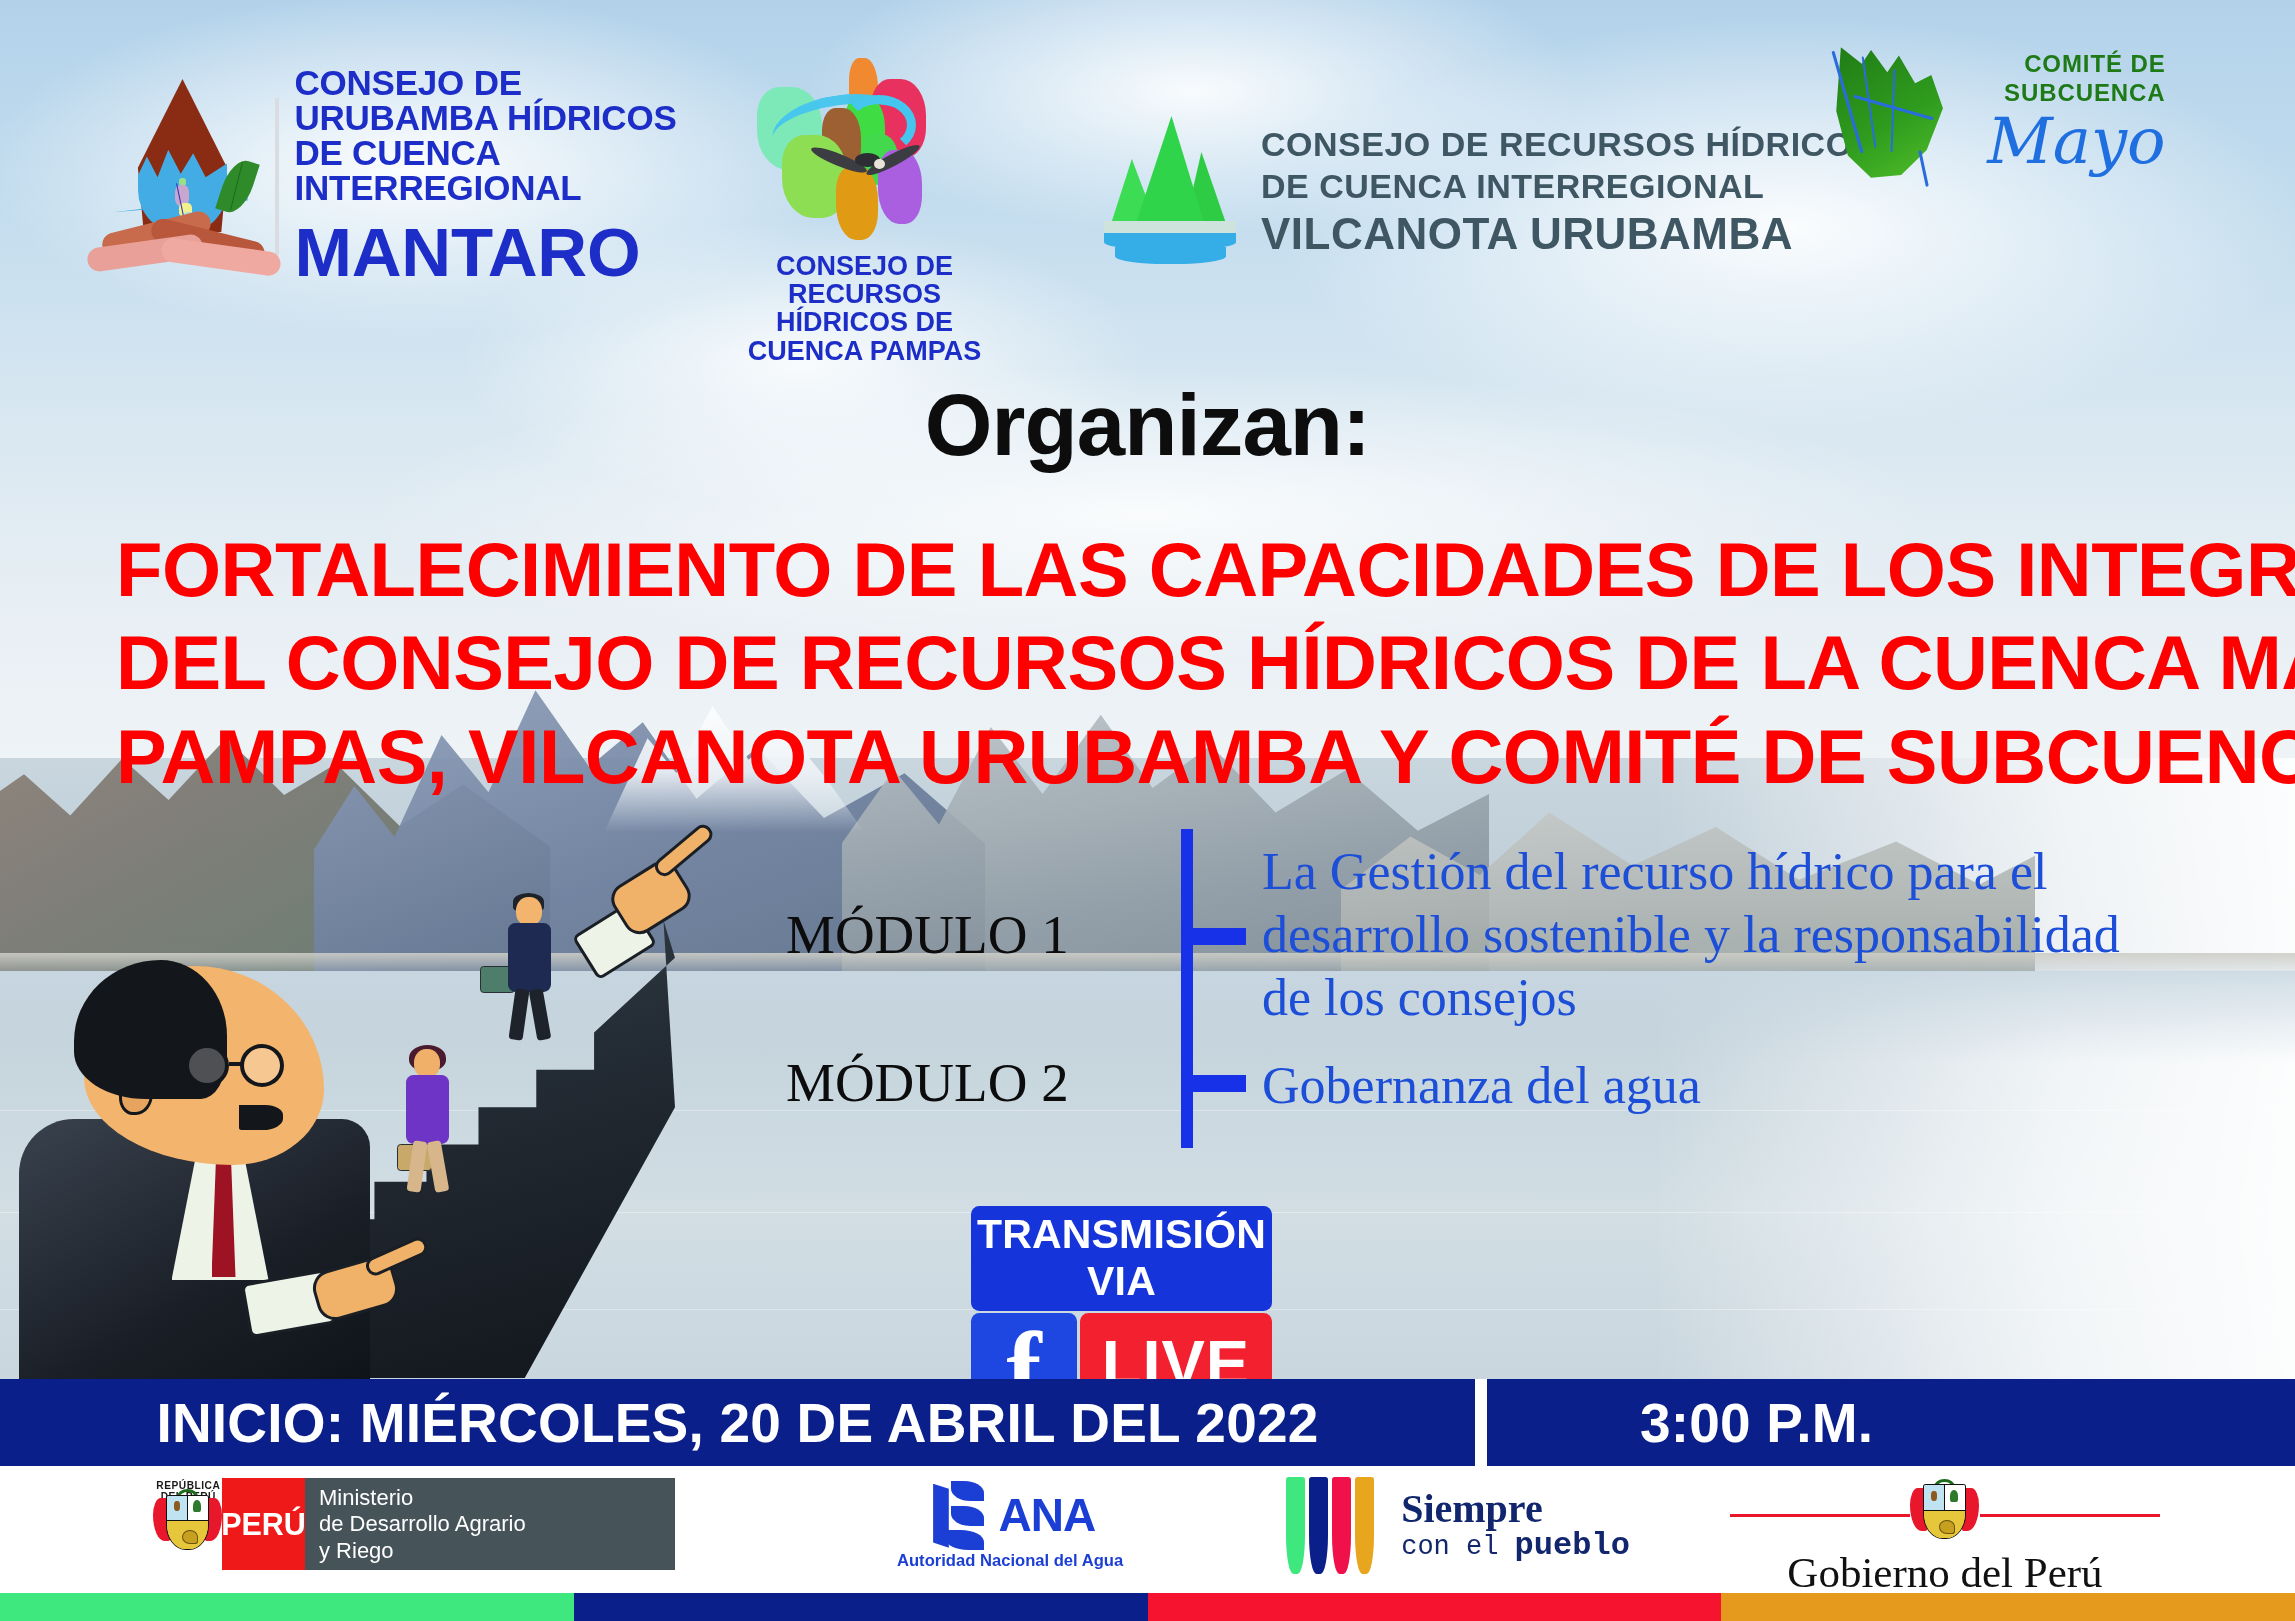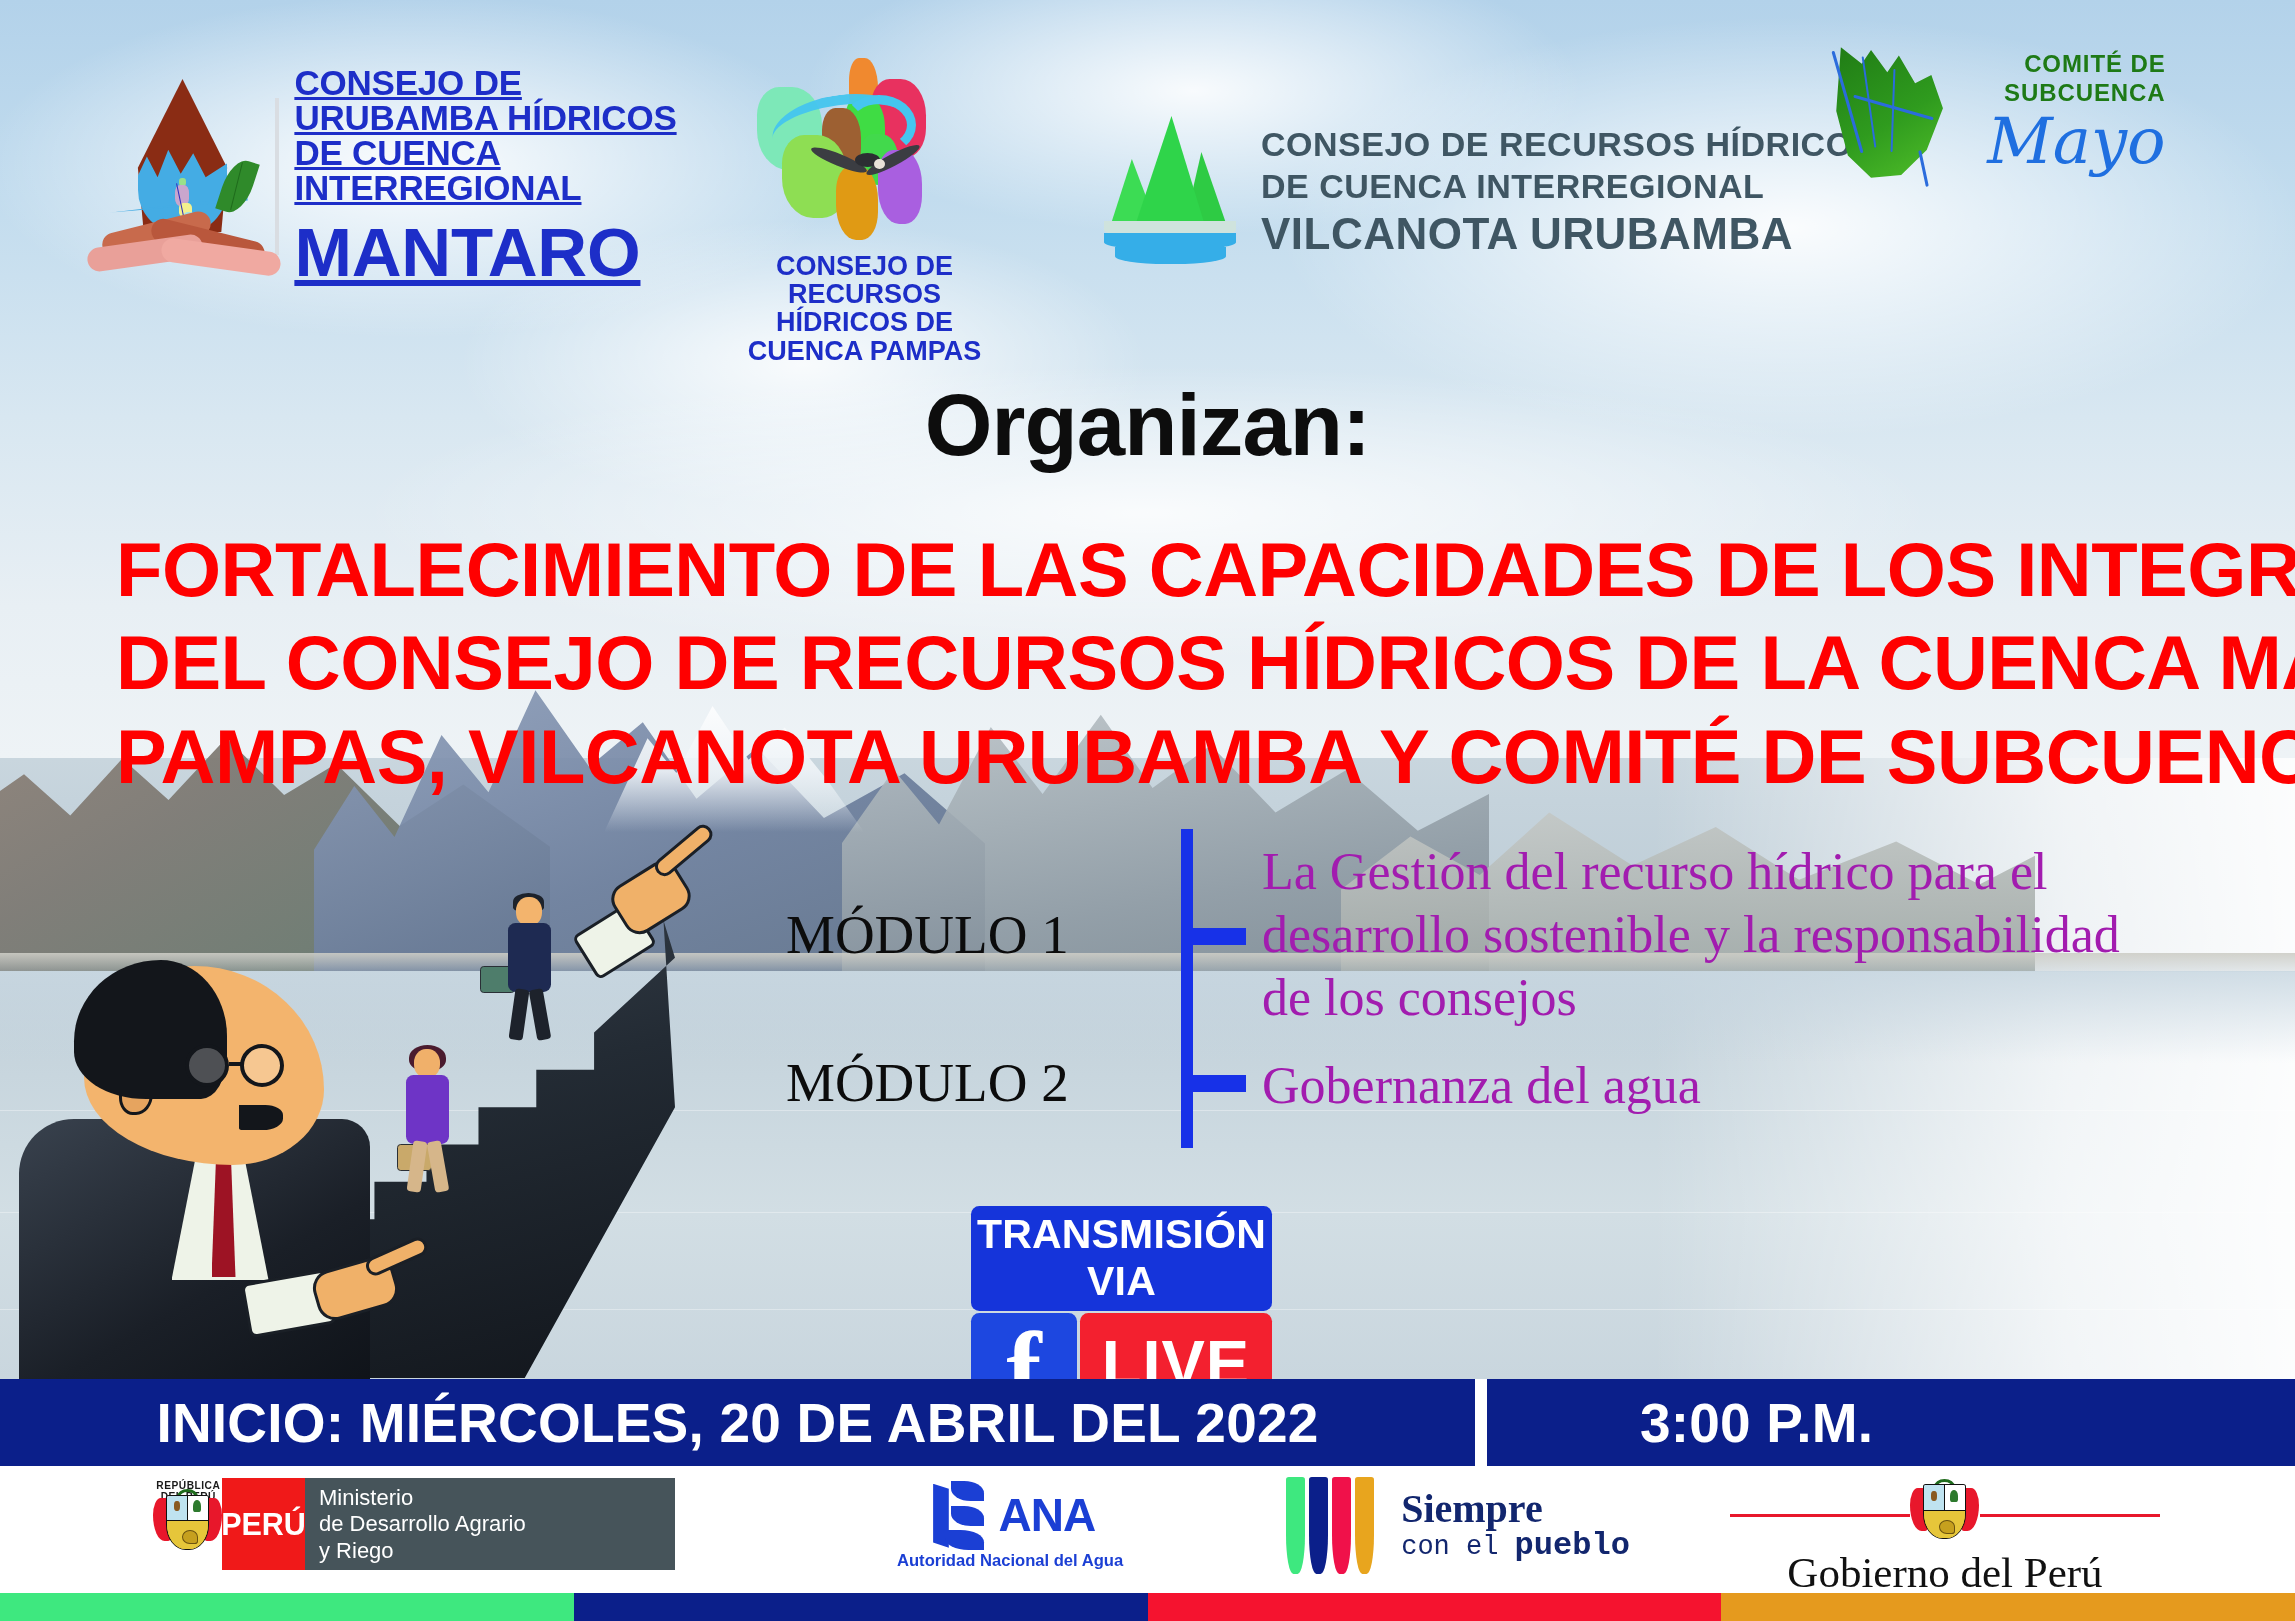--- a/index.html
+++ b/index.html
@@ -91,21 +91,21 @@
   .m-leaf { position:absolute; left:131px; top:80px; width:29px; height:55px;
     background:#2f8a2a; border-radius:60% 0 60% 0; transform:rotate(18deg); }
   .m-leaf:after { content:""; position:absolute; left:13.4px; top:2.8px; width:1.4px; height:49px; background:#1f6b1c; transform:rotate(-4deg); }
   .hand { position:absolute; height:24px; border-radius:12px; }
   .h1 { left:9.2px; top:143px; width:111px; background:#c86a4c; transform:rotate(-14deg); }
   .h2 { left:58px; top:151px; width:116px; background:#b9573c; transform:rotate(14deg); }
   .h3 { left:-4.6px; top:162px; width:116px; background:#e9a099; transform:rotate(-8deg); }
   .h4 { left:69px; top:166px; width:120px; background:#f0a9a1; transform:rotate(8deg); }
   .mantaro-divider { width:4.2px; height:157px; background:#d9dde2; margin:0 15.7px 0 6.5px; }
   .mantaro-text { color:#1d2ec8; font-weight:bold; font-stretch:condensed;
-    line-height:1.0; letter-spacing:-0.2px;text-decoration:underline; }
+    line-height:1.0; letter-spacing:-0.2px; }
   .mantaro-text .sm { font-size:35px; display:block; }
   .mantaro-text .big { font-size:69px; display:block; margin-top:13px; }
 
   
   #logo-pampas { left:721px; top:51px; flex-direction:column; width:287px; }
   .pampas-map { position:relative; width:222px; height:199px; margin:0 auto; }
   .pm { position:absolute; border-radius:34% 46% 38% 48%; }
   .pm.orange  { left:95px; top:6.5px;  width:29px;  height:65px; background:#f0892f; }
   .pm.mint    { left:3.7px;   top:36px;  width:65px; height:83px; background:#7de8b8; }
   .pm.crimson { left:117px; top:28px;  width:55px; height:79px; background:#e8315f; }
@@ -181,21 +181,21 @@
   .modules { position:absolute; left:786px; top:823px; width:1369px; height:333px; }
   .mod-bar { position:absolute; left:395px; top:5.5px; width:12px; height:319px; background:#1731e8; }
   .mod-tick { position:absolute; left:395px; width:65px; height:16.6px; background:#1731e8; }
   .mod-tick.t1 { top:105px; }
   .mod-tick.t2 { top:252px; }
   .mod-label { position:absolute; width:384px; text-align:left;
     font-family:"Liberation Serif", serif; font-size:55px; color:#0c0c0c; }
   .mod-label.m1 { left:0; top:80px; }
   .mod-label.m2 { left:0; top:228px; }
   .mod-desc { position:absolute; left:476px; font-family:"Liberation Serif", serif;
-    font-size:52px; color:#a21caf; line-height:1.22; }
+    font-size:52px; color:#1d4ed8; line-height:1.22; }
   .mod-desc.d1 { top:16.6px; width:879px; }
   .mod-desc.d2 { top:231px; width:879px; }
 
   
   .fb-block { position:absolute; left:971px; top:1206px; width:301px; }
   .fb-top { background:#1534da; color:#fff; border-radius:8.3px;
     font-size:41px; font-weight:bold; text-align:center; padding:4.6px 0 6.5px;
     letter-spacing:0.2px; }
   .fb-bottom { display:flex; margin-top:1.8px; height:102px; }
   .fb-f { width:106px; background:#1d47e0; border-radius:8.3px;

